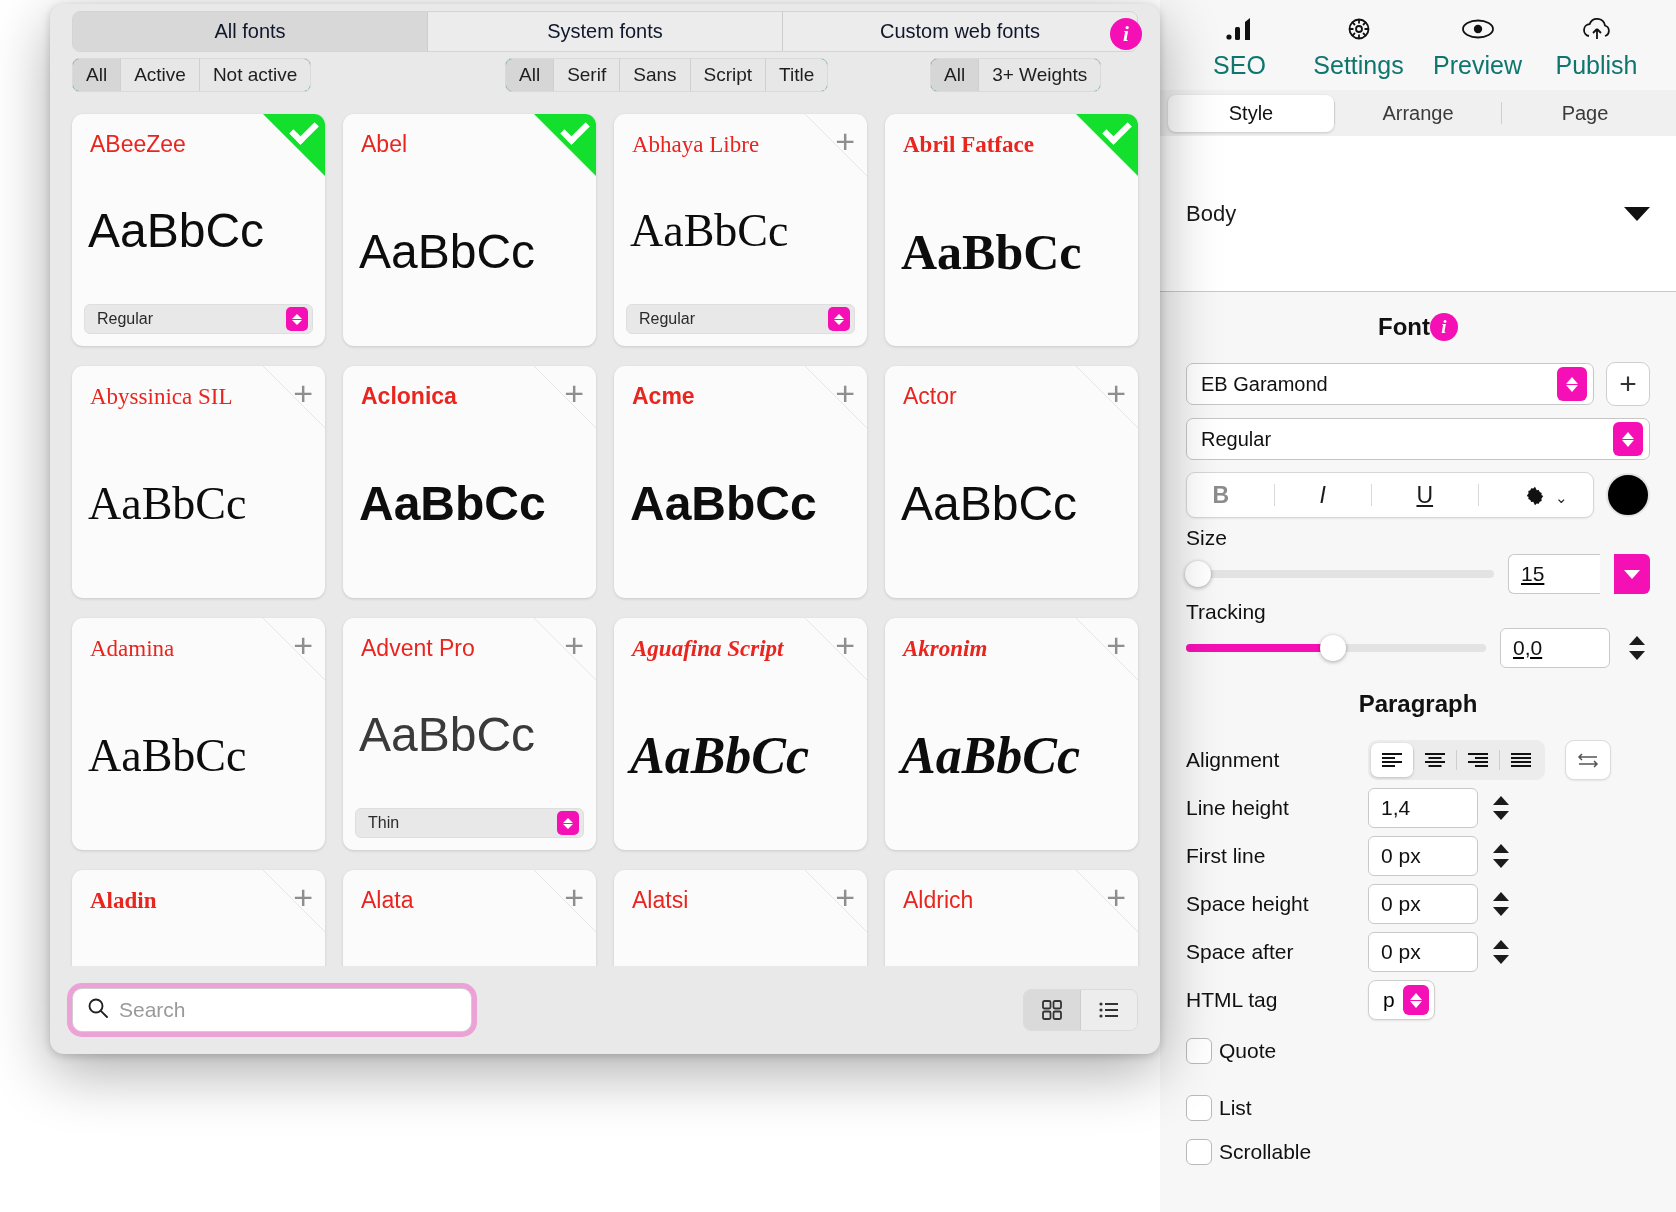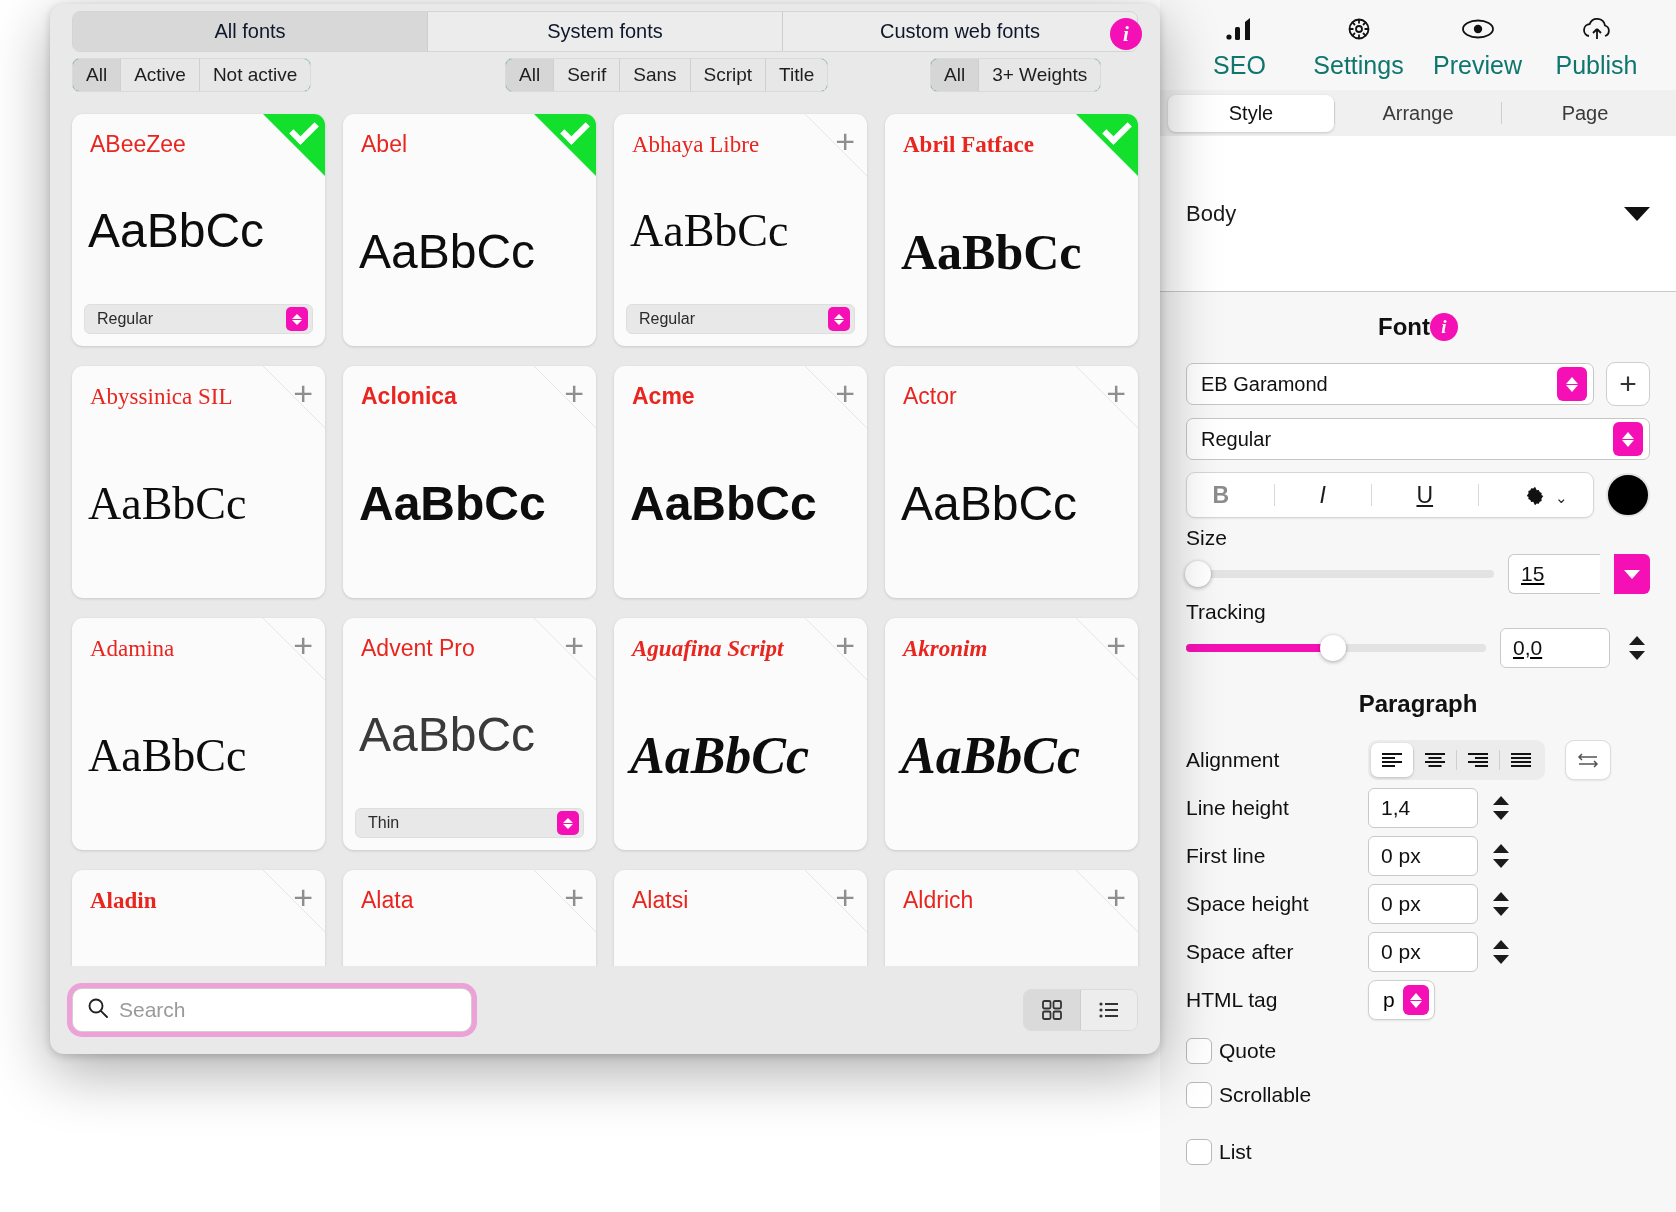--- a/index.html
+++ b/index.html
@@ -494,27 +494,27 @@
           <i class="ar up"></i>
             <i class="ar dn"></i>
         </span>
       </div>
     </div>
 
     <div class="check-row" style="padding-top:14px;">
       <span class="cbox"></span>
       <span class="check-label">Quote</span>
     </div>
+    <div class="check-row" style="padding-top:22px;">
+      <span class="cbox"></span>
+      <span class="check-label">List</span>
+    </div>
     <div class="check-row">
       <span class="cbox"></span>
       <span class="check-label">Scrollable</span>
-    </div>
-    <div class="check-row" style="padding-top:22px;">
-      <span class="cbox"></span>
-      <span class="check-label">List</span>
     </div>
 
   </div>
 </div>
 
 <div class="dialog">
 
   <div class="dlg-tabbar">
     <div class="seg">
       <div class="seg-item active">All fonts</div>

